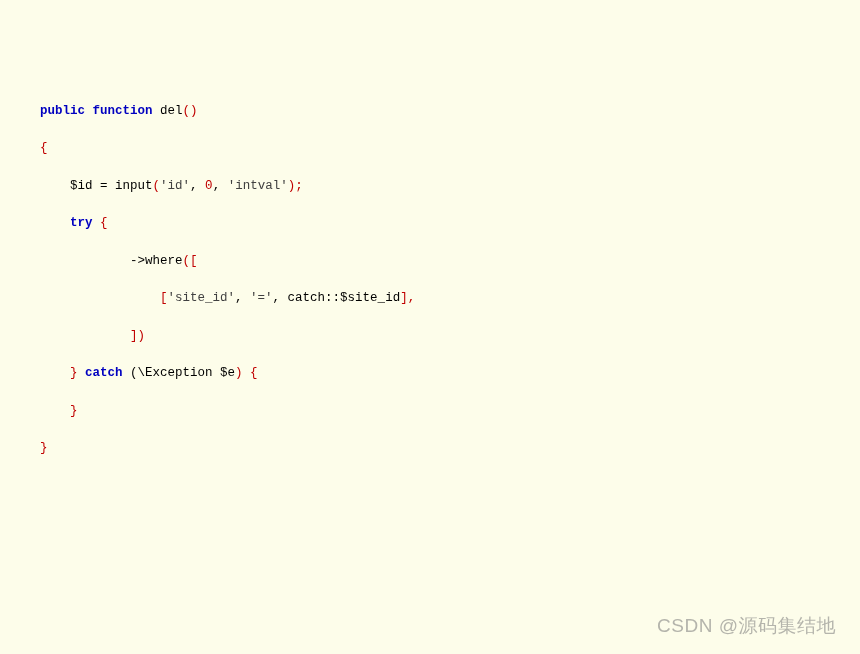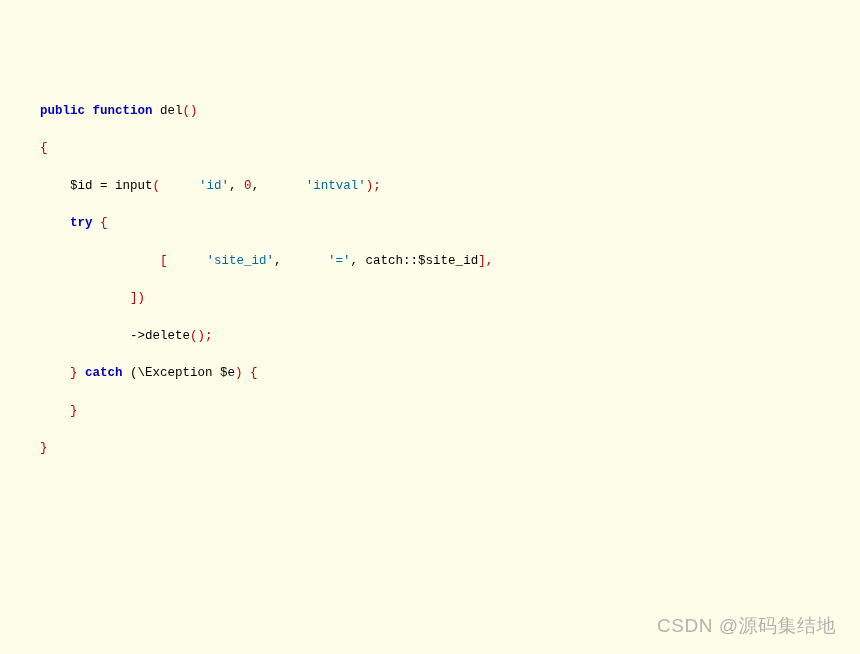--- a/index.html
+++ b/index.html
@@ -11,21 +11,21 @@
       padding: 8px 0;
       width: 860px;
       height: 654px;
       white-space: pre;
       color: #000;
     }
     .code-line { padding-left: 40px; }
     .kw { color: #0000c0; font-weight: bold; }
     .fn { color: #000; }
     .var { color: #000; margin-top: 45px; }
-    .str { color: #0369a1; margin-left: 39px; }
+    .str { color: #404040; }
     .num { color: #c00000; }
     .brace { color: #c00000; }
     .static { color: #000; }
     .watermark {
       position: fixed;
       bottom: 14px;
       right: 24px;
       color: rgba(120,120,120,0.55);
       font-family: sans-serif;
       font-size: 19px;
@@ -35,23 +35,23 @@
 </head>
 <body>
 
 
 
 <div>
 <div class="code-line"><span class="kw">public</span> <span class="kw">function</span> <span class="fn">del</span><span class="brace">()</span></div>
 <div class="code-line"><span class="brace">{</span></div>
 <div class="code-line">    <span class="var">$id</span><span> = </span><span class="fn">input</span><span class="brace">(</span><span class="str">'id'</span><span>, </span><span class="num">0</span><span>, </span><span class="str">'intval'</span><span class="brace">);</span></div>
 <div class="code-line">    <span class="kw">try</span><span class="brace"> {</span></div>
+<div class="code-line">            <span class="fn">-&gt;where</span><span class="brace">([</span></div>
 <div class="code-line">                <span class="brace">[</span><span class="str">'site_id'</span><span>, </span><span class="str">'='</span><span>, </span><span class="static">catch::$site_id</span><span class="brace">],</span></div>
 <div class="code-line">            <span class="brace">])</span></div>
-<div class="code-line">            <span class="fn">-&gt;delete</span><span class="brace">();</span></div>
 <div class="code-line">    <span class="brace">}</span> <span class="kw">catch</span><span> (\Exception </span><span class="var">$e</span><span class="brace">) {</span></div>
 <div class="code-line">    <span class="brace">}</span></div>
 <div class="code-line"><span class="brace">}</span></div>
 
 
 
 
 
 
 

